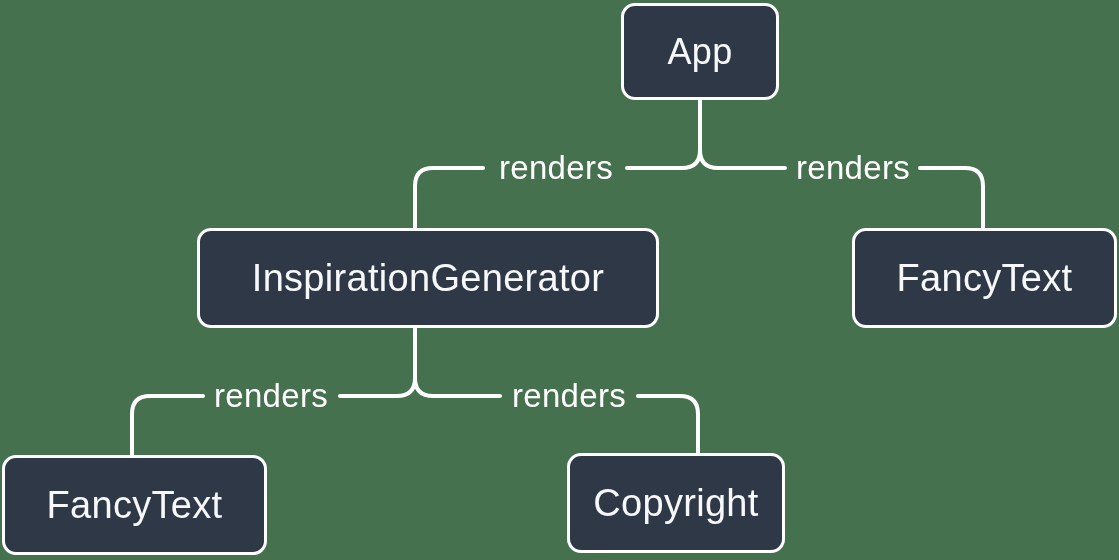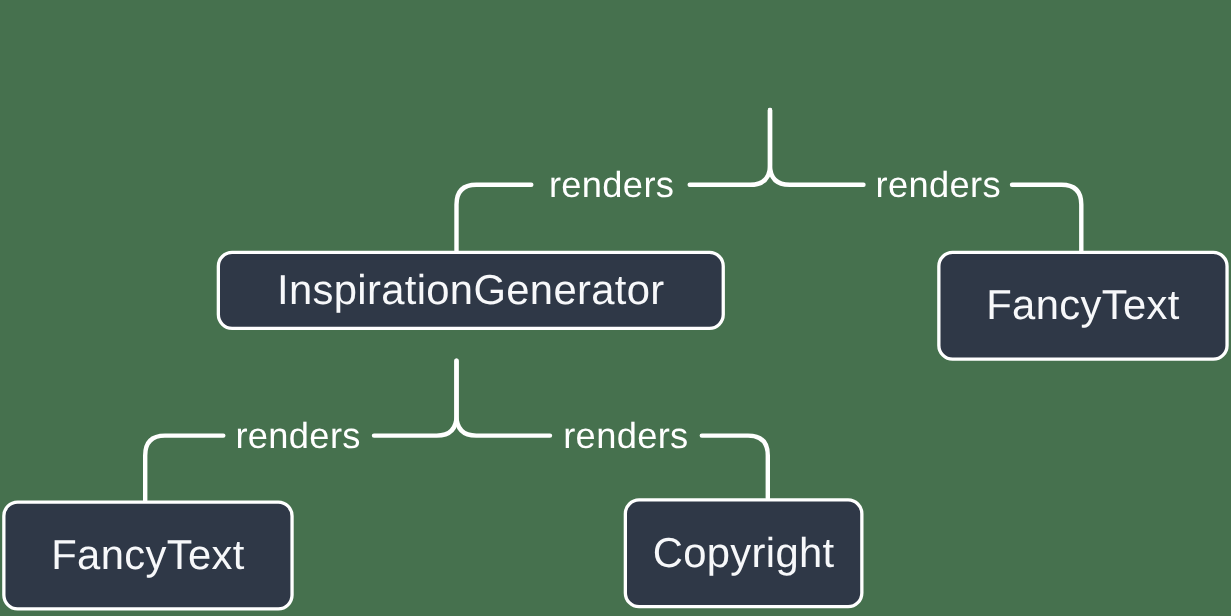--- a/index.html
+++ b/index.html
@@ -42,21 +42,21 @@
     color: var(--node-text);
     display: flex;
     align-items: center;
     justify-content: center;
     font-size: 38px;
     font-weight: 500;
     letter-spacing: 0.3px;
     white-space: nowrap;
   }
   .node-app        { left: 621px; top: 3px;   width: 158px; height: 97px;  font-size: 36px; }
-  .node-ig         { left: 197px; top: 228px; width: 462px; height: 72px; }
+  .node-ig         { left: 197px; top: 228px; width: 462px; height: 100px; }
   .node-ft-top     { left: 852px; top: 228px; width: 265px; height: 100px; }
   .node-ft-bottom  { left: 2px;   top: 455px; width: 265px; height: 100px; }
   .node-copyright  { left: 567px; top: 453px; width: 218px; height: 100px; }
 
   .edge-label {
     position: absolute;
     transform: translate(-50%, -50%);
     color: var(--edge-label-text);
     font-size: 33px;
     font-weight: 400;
@@ -81,20 +81,23 @@
     <path d="M700 100 V150 Q700 168 718 168 H785"></path>
     <path d="M920 168 H965 Q983 168 983 186 V228"></path>
 
     <path d="M415 328 V378 Q415 396 397 396 H340"></path>
     <path d="M203 396 H150 Q132 396 132 414 V455"></path>
 
     <path d="M415 328 V378 Q415 396 433 396 H500"></path>
     <path d="M638 396 H680 Q698 396 698 414 V453"></path>
   </svg>
 
+  <div class="node node-app">
+    <span>App</span>
+  </div>
 
   <div class="node node-ig">
     <span>InspirationGenerator</span>
   </div>
 
   <div class="node node-ft-top">
     <span>FancyText</span>
   </div>
 
   <div class="node node-ft-bottom">

